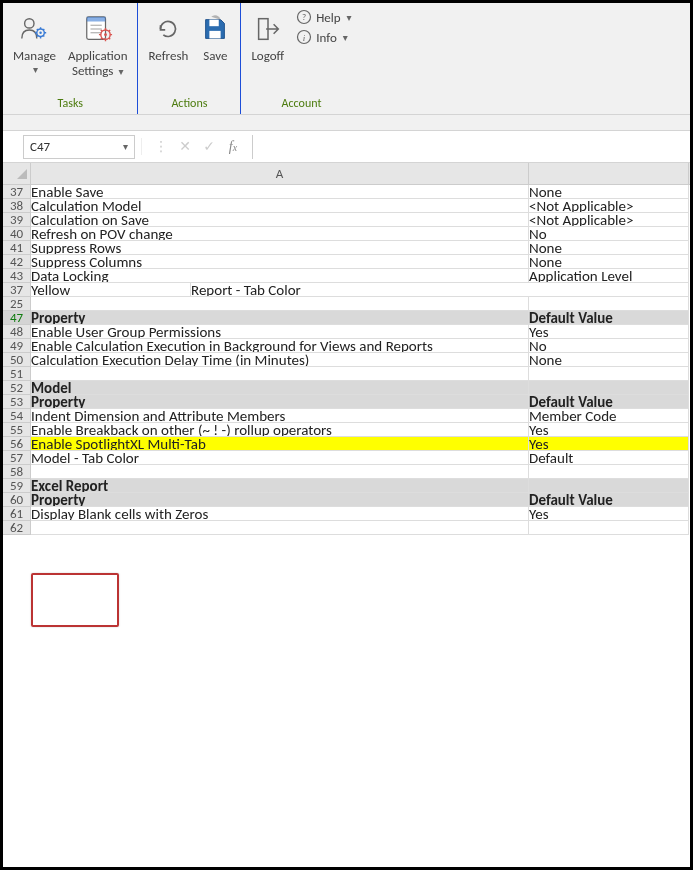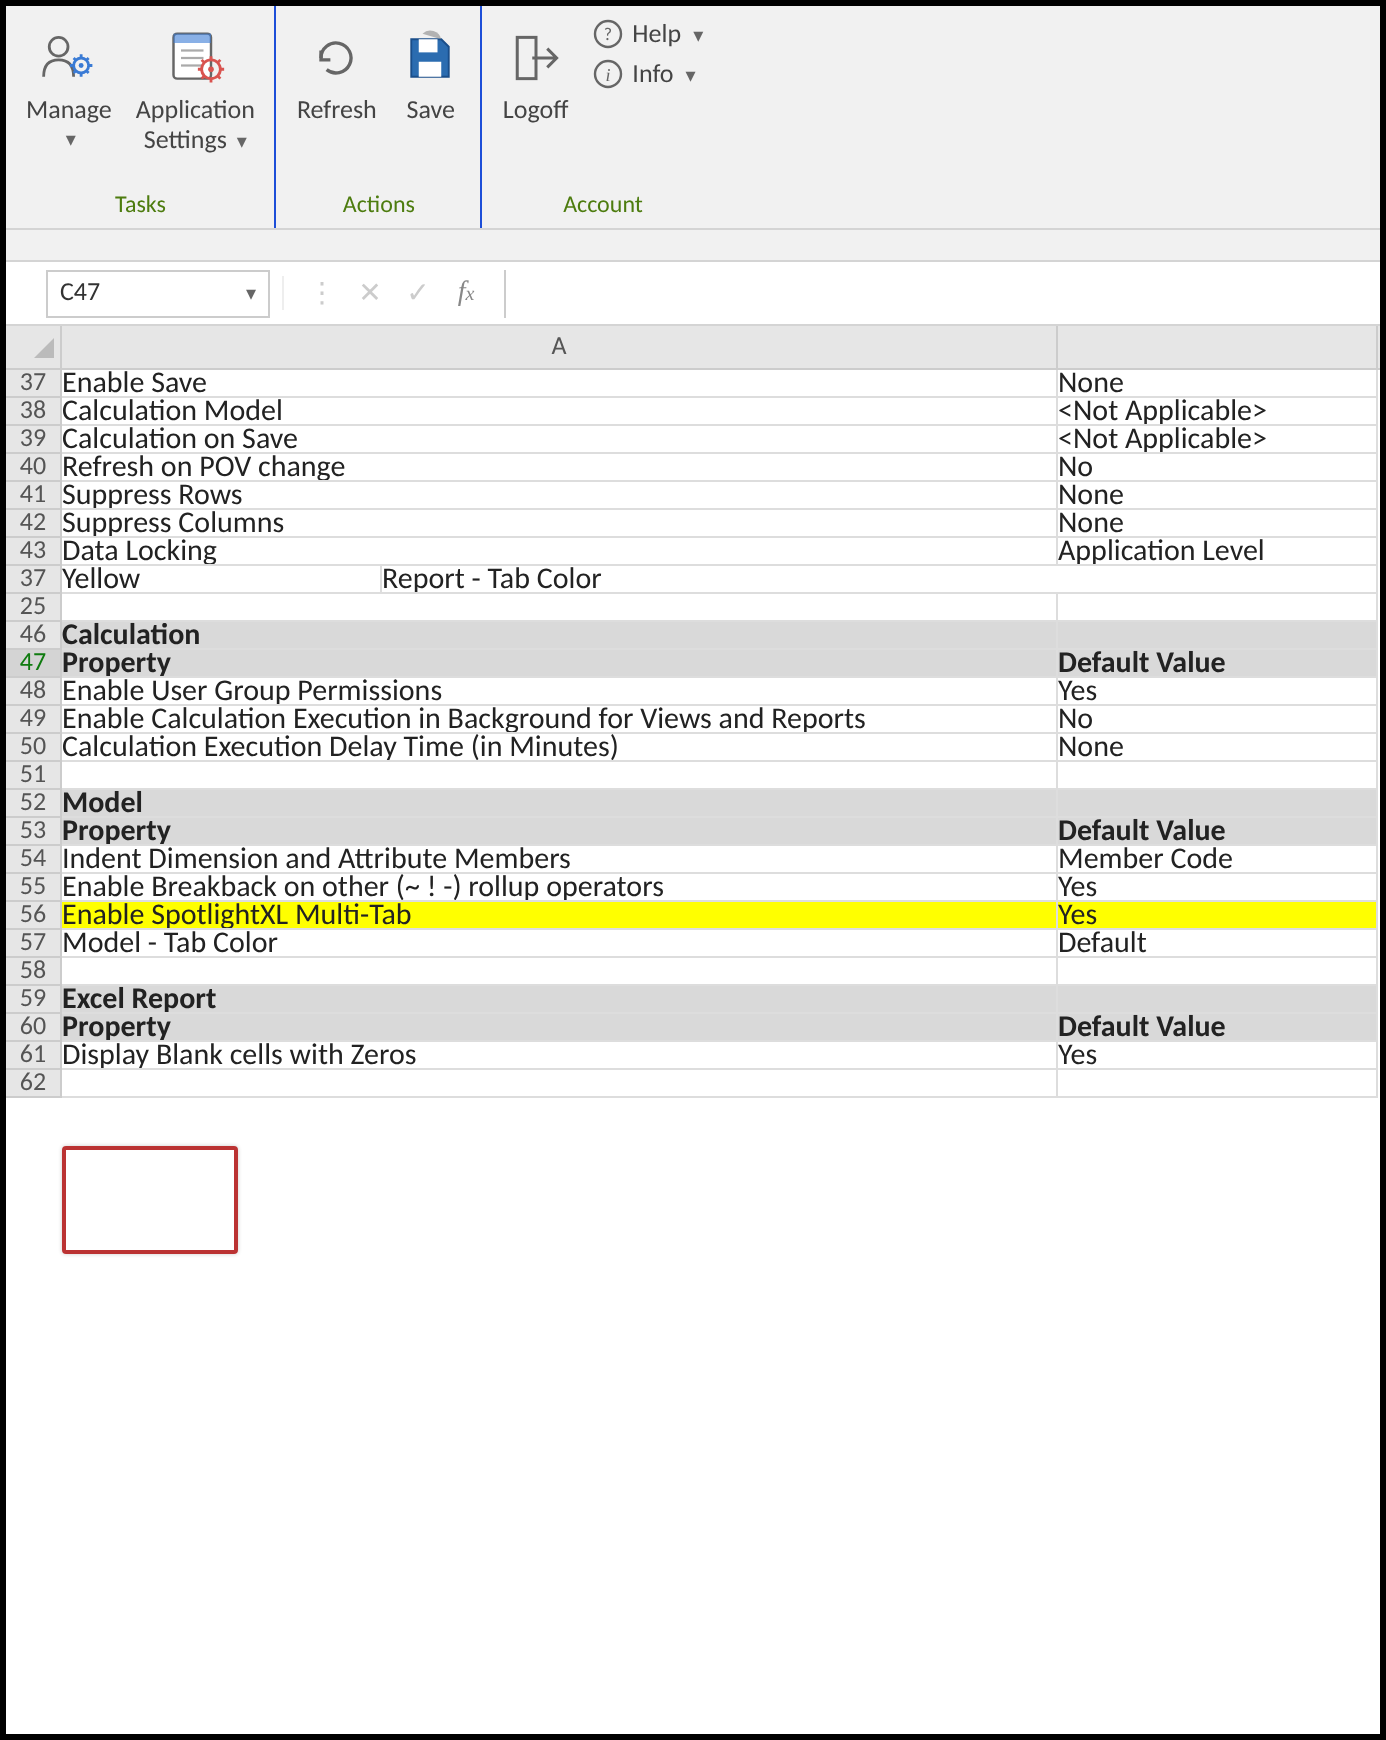--- a/index.html
+++ b/index.html
@@ -328,25 +328,20 @@
           <div class="row-header">37</div>
           <div class="cell cellB">Yellow</div>
           <div class="cell cellA">Report - Tab Color</div>
         </div>
         <div class="row">
           <div class="row-header">25</div>
           <div class="cell cellA"></div>
           <div class="cell cellB"></div>
         </div>
         <div class="row">
-          <div class="row-header">46</div>
-          <div class="cell cellA section-header">Calculation</div>
-          <div class="cell cellB section-header"></div>
-        </div>
-        <div class="row">
           <div class="row-header selected">47</div>
           <div class="cell cellA section-header">Property</div>
           <div class="cell cellB section-header">Default Value</div>
         </div>
         <div class="row">
           <div class="row-header">48</div>
           <div class="cell cellA">Enable User Group Permissions</div>
           <div class="cell cellB">Yes</div>
         </div>
         <div class="row">

